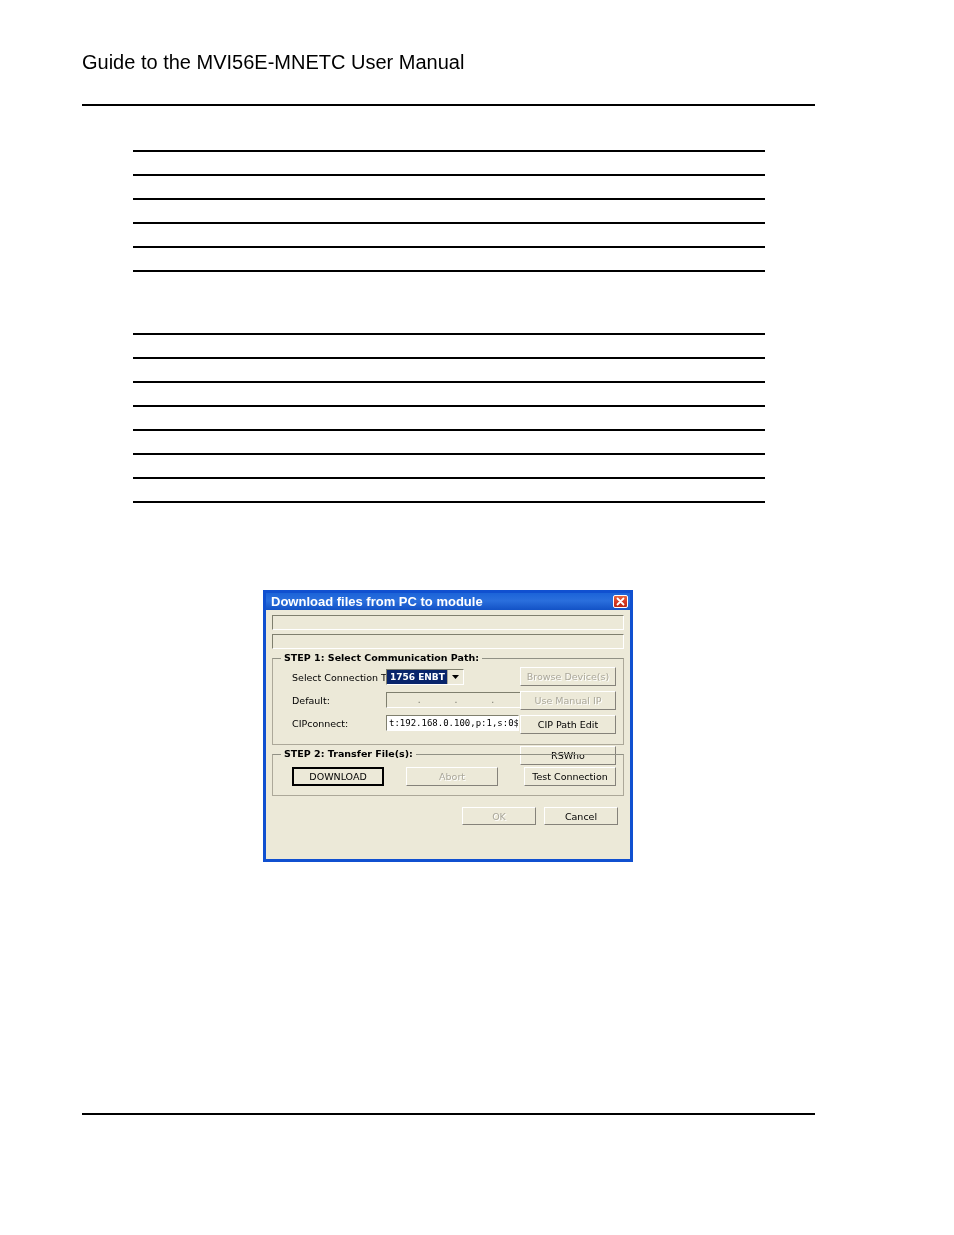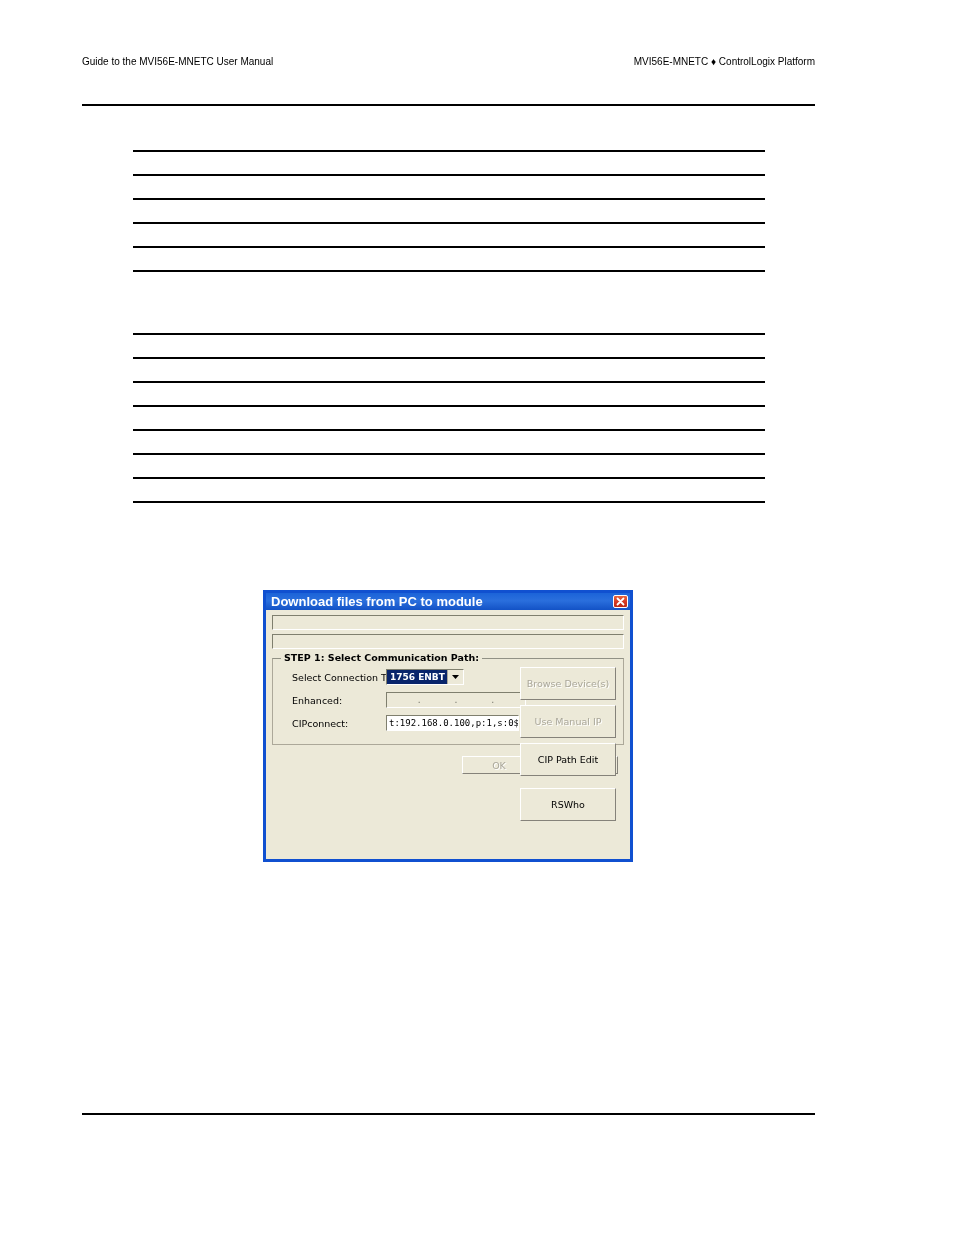--- a/index.html
+++ b/index.html
@@ -20,21 +20,21 @@
   .page-header {
     position: absolute;
     left: 82px;
     top: 52px;
     width: 733px;
   }
   .hdr-row {
     display: flex;
     justify-content: space-between;
     align-items: baseline;
-    font-size: 10px;
+    font-size: 20px;
     line-height: 20px;
     white-space: nowrap;
   }
   .hdr-left { text-align: left; }
   .hdr-right { text-align: right; }
   .header-rule {
     position: absolute;
     left: 82px;
     top: 104px;
     width: 733px;
@@ -236,21 +236,21 @@
     border-bottom-color: #85827a;
     box-sizing: border-box;
     font-size: 9.5px;
     font-family: "DejaVu Sans", sans-serif;
     color: #000000;
     display: flex;
     align-items: center;
     justify-content: center;
     white-space: nowrap;
     cursor: pointer;
-    height: 33px;
+    height: 19px;
   }
   .btn.disabled {
     color: #aaa79a;
     cursor: default;
     text-shadow: 1px 1px 0 #ffffff;
   }
   .btn.default {
     border: 2px solid #000000;
     height: 19px;
   }
@@ -283,21 +283,20 @@
     padding-right: 6px;
   }
   .dlg-footer .btn { width: 74px; height: 18px; }
 </style>
 </head>
 <body>
 
 <div class="page-header">
   <div class="hdr-row">
     <div class="hdr-left">Guide to the MVI56E-MNETC User Manual</div>
-    <div class="hdr-right">MVI56E-MNETC ♦ ControlLogix Platform</div>
   </div>
 </div>
 <div class="header-rule"></div>
 
 <div class="rules-block" id="rules-group-1">
     <div class="rule-row">
       <div class="rule-line"></div>
     </div>
     <div class="rule-row">
       <div class="rule-line"></div>
@@ -367,41 +366,49 @@
           <span class="combo-value">1756 ENBT</span>
           <span class="combo-arrow">
             <svg width="7" height="4" viewBox="0 0 7 4">
                 <path d="M0,0 L7,0 L3.5,4 Z" fill="#000000"></path>
               </svg>
           </span>
         </div>
       </div>
 
       <div class="field-row">
-        <span class="field-label">Enhanced:</span>
+        <span class="field-label">Default:</span>
         <div class="textinput input-eth disabled">
           <span class="ip-dot">.</span>
           <span class="ip-dot">.</span>
           <span class="ip-dot">.</span>
         </div>
       </div>
 
       <div class="field-row">
         <span class="field-label">CIPconnect:</span>
         <div class="textinput input-cip">t:192.168.0.100,p:1,s:0$56</div>
       </div>
 
       <div class="side-buttons">
         <div class="btn disabled">Browse Device(s)</div>
         <div class="btn disabled">Use Manual IP</div>
         <div class="btn tight">CIP Path Edit</div>
         <div class="btn">RSWho</div>
       </div>
     </div>
 
+    <div class="groupbox">
+      <span class="gb-title">STEP 2: Transfer File(s):</span>
+      <div class="step2-row">
+        <div class="btn default btn-download">DOWNLOAD</div>
+        <div class="btn disabled btn-abort">Abort</div>
+        <div class="btn btn-test">Test Connection</div>
+      </div>
+    </div>
 
     <div class="dlg-footer">
       <div class="btn disabled">OK</div>
       <div class="btn">Cancel</div>
     </div>
 
   </div>
 </div>
 
 <div class="footer-rule"></div>

